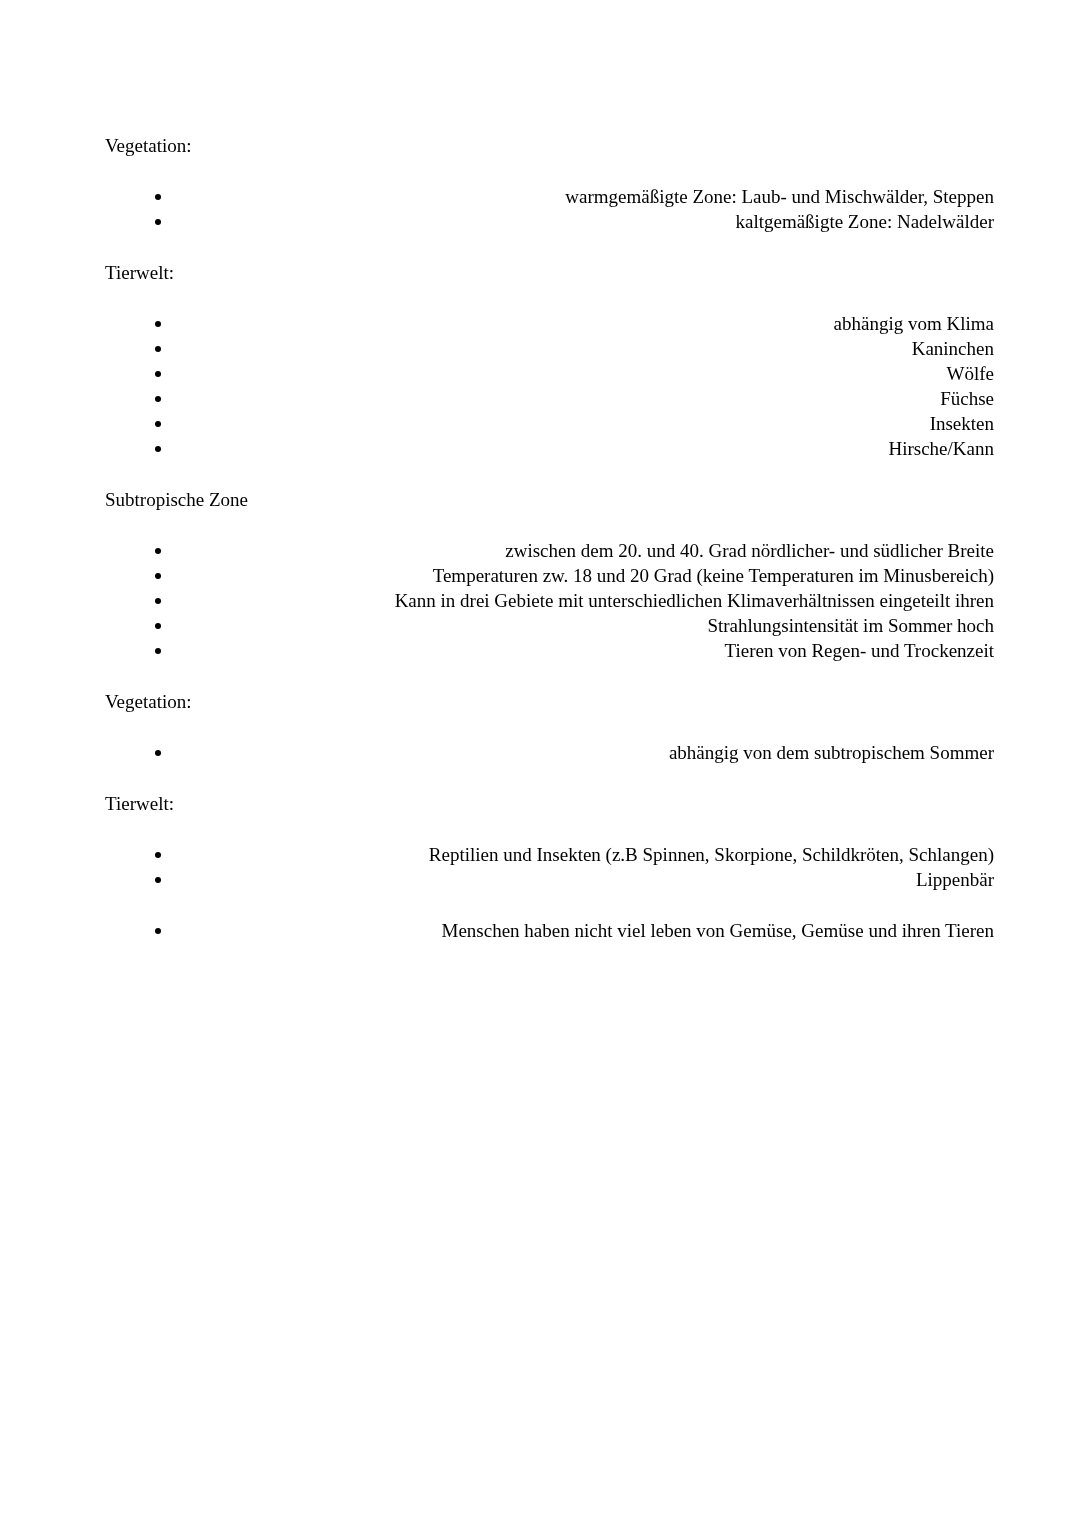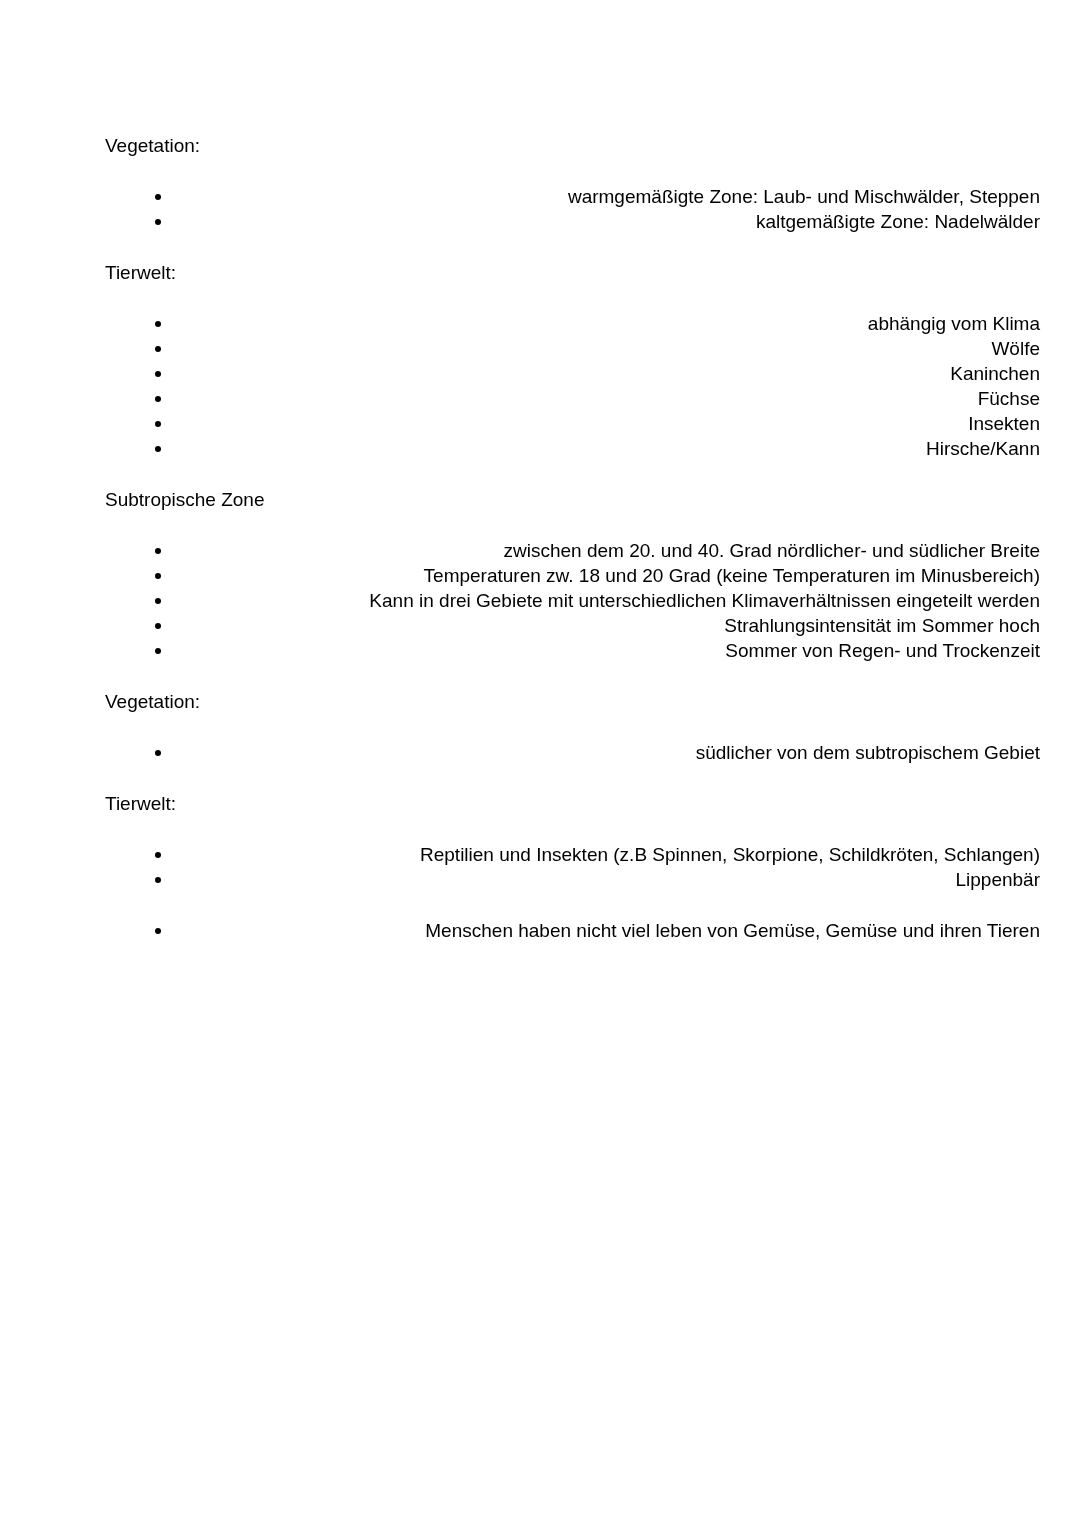--- a/index.html
+++ b/index.html
@@ -11,22 +11,23 @@
     width: 1080px;
     height: 1527px;
     font-family: "Liberation Sans", sans-serif;
     color: #000000;
     overflow: hidden;
   }
   .page {
     box-sizing: border-box;
     width: 1080px;
     height: 1083px;
-    padding: 133px 40px 0 105px;
+    padding: 133px 86px 0 105px;
     background: #ffffff;
+    font-family: Liberation Serif, serif;
   }
   .section {
     margin: 0;
   }
   .section-heading {
     font-size: 19px;
     line-height: 25px;
     font-weight: normal;
     margin: 0 0 26px 0;
   }
@@ -63,41 +64,41 @@
         <p class="section-heading">Vegetation:</p>
         <ul class="bullet-list">
           <li>warmgemäßigte Zone: Laub- und Mischwälder, Steppen</li>
           <li>kaltgemäßigte Zone: Nadelwälder</li>
         </ul>
       </div>
       <div class="section">
         <p class="section-heading">Tierwelt:</p>
         <ul class="bullet-list">
           <li>abhängig vom Klima</li>
+          <li>Kaninchen</li>
           <li>Wölfe</li>
-          <li>Kaninchen</li>
           <li>Füchse</li>
           <li>Insekten</li>
           <li>Hirsche/Kann</li>
         </ul>
       </div>
       <div class="section">
         <p class="section-heading">Subtropische Zone</p>
         <ul class="bullet-list">
           <li>zwischen dem 20. und 40. Grad nördlicher- und südlicher Breite</li>
           <li>Temperaturen zw. 18 und 20 Grad (keine Temperaturen im Minusbereich)</li>
-          <li>Kann in drei Gebiete mit unterschiedlichen Klimaverhältnissen eingeteilt werden</li>
+          <li>Kann in drei Gebiete mit unterschiedlichen Klimaverhältnissen eingeteilt ihren</li>
           <li>Strahlungsintensität im Sommer hoch</li>
-          <li>Sommer von Regen- und Trockenzeit</li>
+          <li>Tieren von Regen- und Trockenzeit</li>
         </ul>
       </div>
       <div class="section">
         <p class="section-heading">Vegetation:</p>
         <ul class="bullet-list">
-          <li>südlicher von dem subtropischem Gebiet</li>
+          <li>abhängig von dem subtropischem Sommer</li>
         </ul>
       </div>
       <div class="section">
         <p class="section-heading">Tierwelt:</p>
         <ul class="bullet-list">
           <li>Reptilien und Insekten (z.B Spinnen, Skorpione, Schildkröten, Schlangen)</li>
           <li>Lippenbär</li>
         </ul>
       </div>
       <div class="section">

